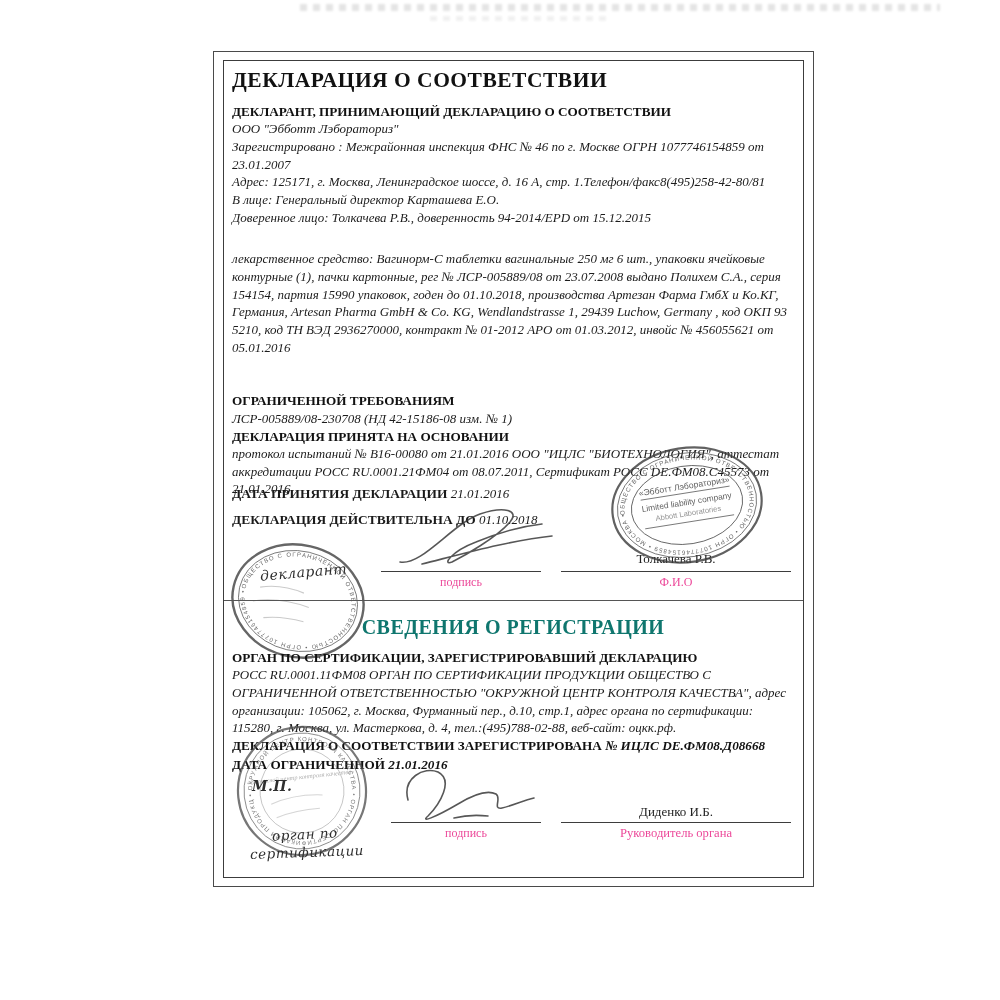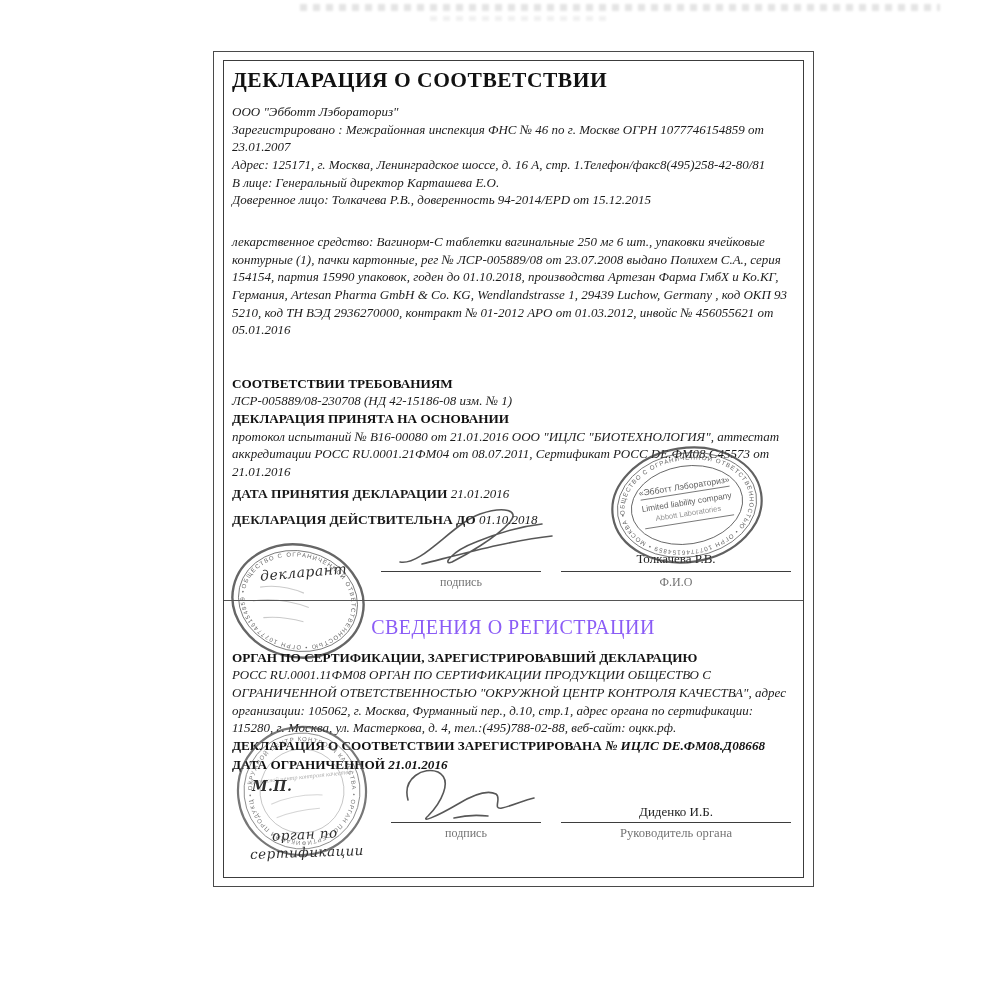--- a/index.html
+++ b/index.html
@@ -30,28 +30,28 @@
   }
   .body-text{
     font-style:italic;font-size:13px;line-height:1.36;color:#1c1c1c;
   } .gap-m{height:24px;} .gap-l{height:36px;}
 
   .date-line{position:absolute;left:18px;font-size:13.4px;white-space:nowrap;}
   .date-line b{font-weight:bold;}
   .date-val{font-style:italic;font-weight:normal;font-size:13px;}
 
   .sig-line{position:absolute;border-bottom:1.3px solid #3d3d3d;height:0;}
-  .sig-caption{position:absolute;font-size:12px;color:#737373;text-align:center;}
+  .sig-caption{position:absolute;font-size:12px;color:#ec4899;text-align:center;}
   .sig-name{position:absolute;font-size:13px;color:#222;text-align:center;}
 
   .divider{position:absolute;left:10px;right:10px;top:548px;border-top:1.4px solid #555;}
 
   .section2{position:absolute;left:18px;top:556px;width:562px;}
   .section2-title{
-    text-align:center;font-weight:normal;font-size:20px;letter-spacing:.5px;margin:8px 0 10px 0;color:#8b5cf6;
+    text-align:center;font-weight:bold;font-size:20px;letter-spacing:.5px;margin:8px 0 10px 0;color:#0f766e;
   }
   .reg-line{font-weight:bold;font-size:13.2px;line-height:1.42;color:#111;}
   .reg-line .it{font-style:italic;}
   .kp{font-style:italic;font-size:12.5px;margin:3px 0 6px 0;}
 
   .stamp{position:absolute;opacity:.82;}
   .hand{
     position:absolute;font-style:italic;font-size:13.5px;color:#2e2e2e;
     font-family:"DejaVu Serif", serif;letter-spacing:.5px;white-space:nowrap;
   }
@@ -62,31 +62,32 @@
 
 <div class="scan-smudge" style="left:300px;top:4px;width:640px;height:7px;"></div>
 <div class="scan-smudge" style="left:430px;top:16px;width:180px;height:5px;opacity:.2;"></div>
 
 <div class="doc-frame">
   <div class="inner-frame"></div>
 
   <div class="content-top">
     <div class="doc-title">ДЕКЛАРАЦИЯ О СООТВЕТСТВИИ</div>
 
+    <div class="sec-heading">ДЕКЛАРАНТ, ПРИНИМАЮЩИЙ ДЕКЛАРАЦИЮ О СООТВЕТСТВИИ</div>
     <div class="body-text">ООО "Эбботт Лэбораториз"</div>
     <div class="body-text">Зарегистрировано : Межрайонная инспекция ФНС № 46 по г. Москве ОГРН 1077746154859 от 23.01.2007</div>
     <div class="body-text">Адрес: 125171, г. Москва, Ленинградское шоссе, д. 16 А, стр. 1.Телефон/факс8(495)258-42-80/81</div>
     <div class="body-text">В лице: Генеральный директор Карташева Е.О.</div>
     <div class="body-text">Доверенное лицо: Толкачева Р.В., доверенность 94-2014/EPD от 15.12.2015</div>
 
     <div class="gap-m"></div>
     <div class="body-text">лекарственное средство: Вагинорм-С таблетки вагинальные 250 мг 6 шт., упаковки ячейковые контурные (1), пачки картонные, рег № ЛСР-005889/08 от 23.07.2008 выдано Полихем С.А., серия 154154, партия 15990 упаковок, годен до 01.10.2018, производства Артезан Фарма ГмбХ и Ко.КГ, Германия, Artesan Pharma GmbH &amp; Co. KG, Wendlandstrasse 1, 29439 Luchow, Germany , код ОКП 93 5210, код ТН ВЭД 2936270000, контракт № 01-2012 APO от 01.03.2012, инвойс № 456055621 от 05.01.2016</div>
 
     <div class="gap-l"></div>
-    <div class="sec-heading">СООТВЕТСТВИИ ТРЕБОВАНИЯМ</div>
+    <div class="sec-heading">ОГРАНИЧЕННОЙ ТРЕБОВАНИЯМ</div>
     <div class="body-text">ЛСР-005889/08-230708 (НД 42-15186-08 изм. № 1)</div>
     <div class="sec-heading">ДЕКЛАРАЦИЯ ПРИНЯТА НА ОСНОВАНИИ</div>
     <div class="body-text">протокол испытаний № B16-00080 от 21.01.2016 ООО "ИЦЛС "БИОТЕХНОЛОГИЯ", аттестат аккредитации РОСС RU.0001.21ФМ04 от 08.07.2011, Сертификат РОСС DE.ФМ08.C45573 от 21.01.2016</div>
   </div>
 
   <div class="date-line" style="top:434px;">
     <b>ДАТА ПРИНЯТИЯ ДЕКЛАРАЦИИ</b>
     <span class="date-val">21.01.2016</span>
   </div>
   <div class="date-line" style="top:460px;text-align:center;">

